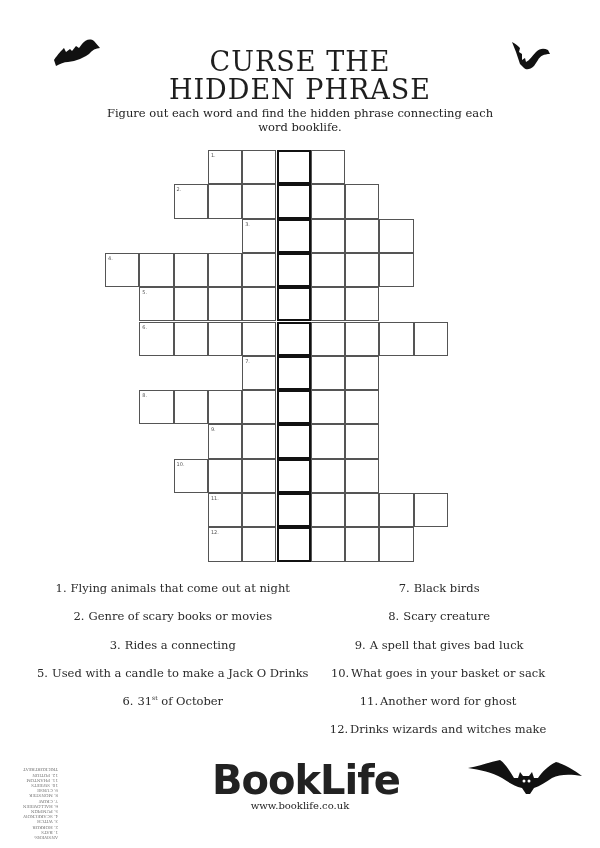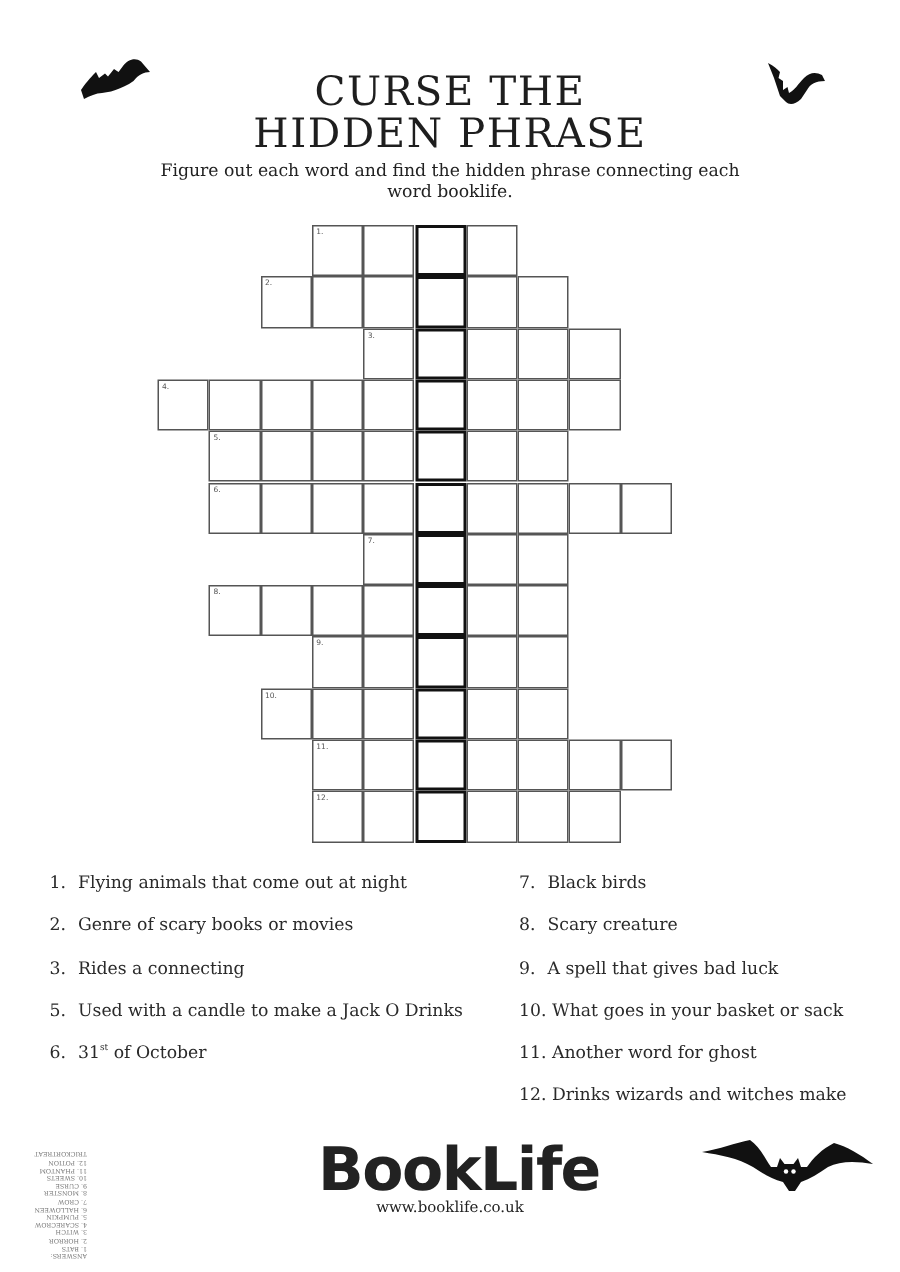--- a/index.html
+++ b/index.html
@@ -4,21 +4,21 @@
 <style>
   html, body { margin: 0; padding: 0; background: #ffffff; }
   body { width: 600px; height: 848px; position: relative; overflow: hidden; font-family: "DejaVu Serif", serif; color: #222; }
   .title { position: absolute; left: 0; width: 600px; top: 48px; text-align: center; font-family: "DejaVu Serif", serif; font-size: 27px; line-height: 28px; letter-spacing: 1px; color: #1e1e1e; }
   .subtitle { position: absolute; left: 100px; width: 400px; top: 106px; text-align: center; font-family: "DejaVu Serif", serif; font-size: 11.5px; line-height: 14px; color: #222; }
   .grid { position: absolute; left: 0; top: 0; width: 600px; height: 600px; }
   .cell { position: absolute; width: 34.3px; height: 34.3px; box-sizing: border-box; border: 1px solid #555; background: #fff; }
   .cell.hl { border: 2.5px solid #111; z-index: 2; }
   .num { position: absolute; left: 2px; top: 1px; font-family: "DejaVu Sans", sans-serif; font-size: 5px; color: #555; }
   .clues { position: absolute; top: 581px; font-family: "DejaVu Serif", serif; font-size: 11.5px; color: #2a2a2a; }
-  .clue { height: 28.3px; white-space: nowrap; }
+  .clue { height: 28.3px; white-space: nowrap; text-align: center; }
   .clue .n { display: inline-block; width: 19px; }
   .clue .n2 { display: inline-block; width: 22px; }
   sup { font-size: 6px; }
   .logo { position: absolute; left: 212px; top: 760px; width: 176px; text-align: center; }
   .logo-text { font-family: "DejaVu Sans", sans-serif; font-weight: bold; font-size: 40px; letter-spacing: -1px; line-height: 40px; color: #222; }
   .logo-url { font-family: "DejaVu Serif", serif; font-size: 10px; color: #222; margin-top: 0px; }
   .answers { position: absolute; left: 14px; top: 765px; width: 44px; height: 75px; transform: rotate(180deg); font-family: "DejaVu Serif", serif; font-size: 4.2px; line-height: 5.2px; color: #777; }
   .bat { position: absolute; }
 </style>
 </head>
@@ -147,21 +147,21 @@
     <div class="cell" style="left: 379.4px; top: 527.3px;"></div>
   </div>
 
 <div class="clues" style="left:33px" id="clues-left">
     <div class="clue"><span class="n">1.</span><span>Flying animals that come out at night</span></div>
     <div class="clue"><span class="n">2.</span><span>Genre of scary books or movies</span></div>
     <div class="clue"><span class="n">3.</span><span>Rides a connecting</span></div>
     <div class="clue"><span class="n">5.</span><span>Used with a candle to make a Jack O Drinks</span></div>
     <div class="clue"><span class="n">6.</span><span>31<sup>st</sup> of October</span></div>
   </div>
-<div class="clues" style="left:346px" id="clues-right">
+<div class="clues" style="left:328px" id="clues-right">
     <div class="clue"><span class="n">7.</span><span>Black birds</span></div>
     <div class="clue"><span class="n">8.</span><span>Scary creature</span></div>
     <div class="clue"><span class="n">9.</span><span>A spell that gives bad luck</span></div>
     <div class="clue"><span class="n2">10.</span><span>What goes in your basket or sack</span></div>
     <div class="clue"><span class="n2">11.</span><span>Another word for ghost</span></div>
     <div class="clue"><span class="n2">12.</span><span>Drinks wizards and witches make</span></div>
   </div>
 
 <div class="answers" id="answers">
     <div>ANSWERS:</div>

